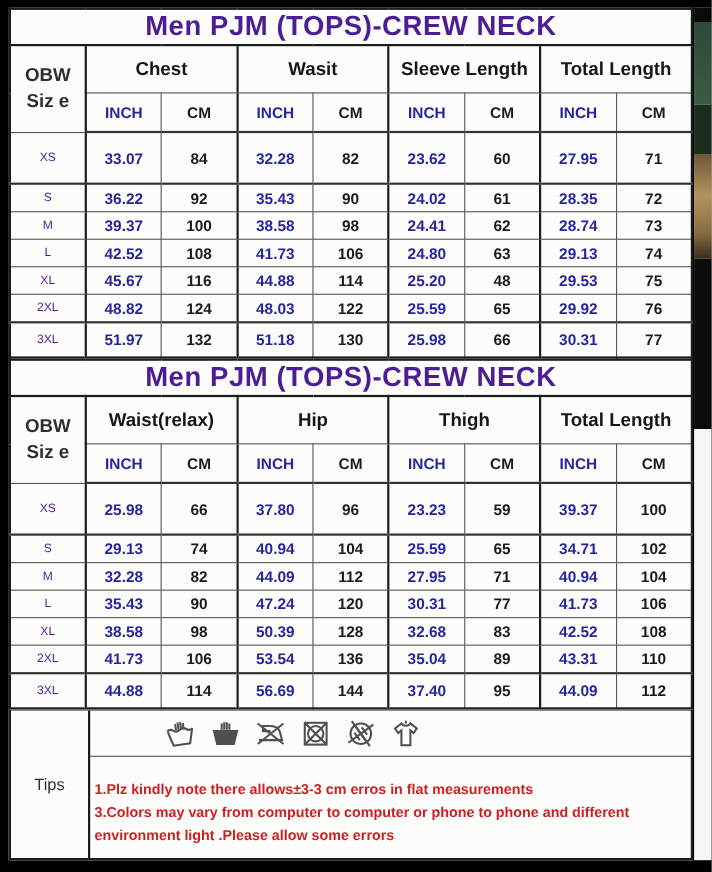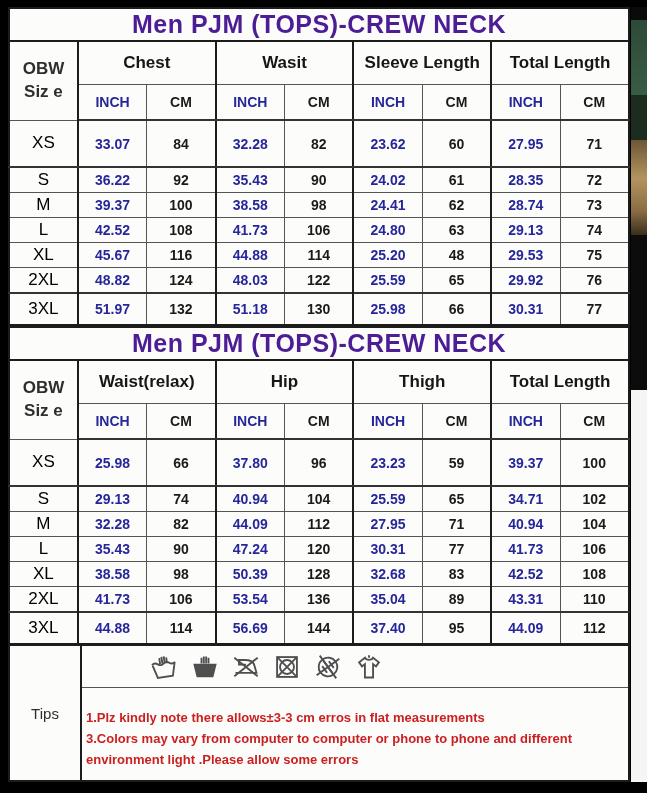--- a/index.html
+++ b/index.html
@@ -32,21 +32,21 @@
     width:70px;font-size:15px;color:#2e2e2e;line-height:1.35;
     border-right:2px solid #1c1c1c;font-weight:normal;
   }
   .group-row td{height:42px;font-size:17px;font-weight:bold;}
   .unit-row td{height:34px;font-size:14px;font-weight:bold;border-bottom:2px solid #333;}
   .g-start{border-left:2px solid #1c1c1c;}
   .unit-inch, .inch-val{color:#26269b;}
   .unit-cm, .cm-val{color:#1a1a1a;}
   tbody td{font-size:14px;font-weight:bold;height:24px;}
   tbody .size-cell{
-    font-weight:normal;font-size:17px;color:#000000;border-right:2px solid #1c1c1c;margin-left:32px;
+    font-weight:normal;font-size:11px;color:#4c1d95;border-right:2px solid #1c1c1c;margin-left:32px;
   }
   tbody tr.first-row td{height:45px;border-bottom:2px solid #333;}
   tbody tr.last-row td{height:30px;border-top:2px solid #333;}
 
   .bottom-section{
     flex:1 1 auto;display:flex;border:2px solid #1c1c1c;border-top-width:1px;
     background:#fcfcfb;min-height:0;
   }
   .tips-label-cell{
     flex:0 0 70px;border-right:2px solid #1c1c1c;display:flex;

